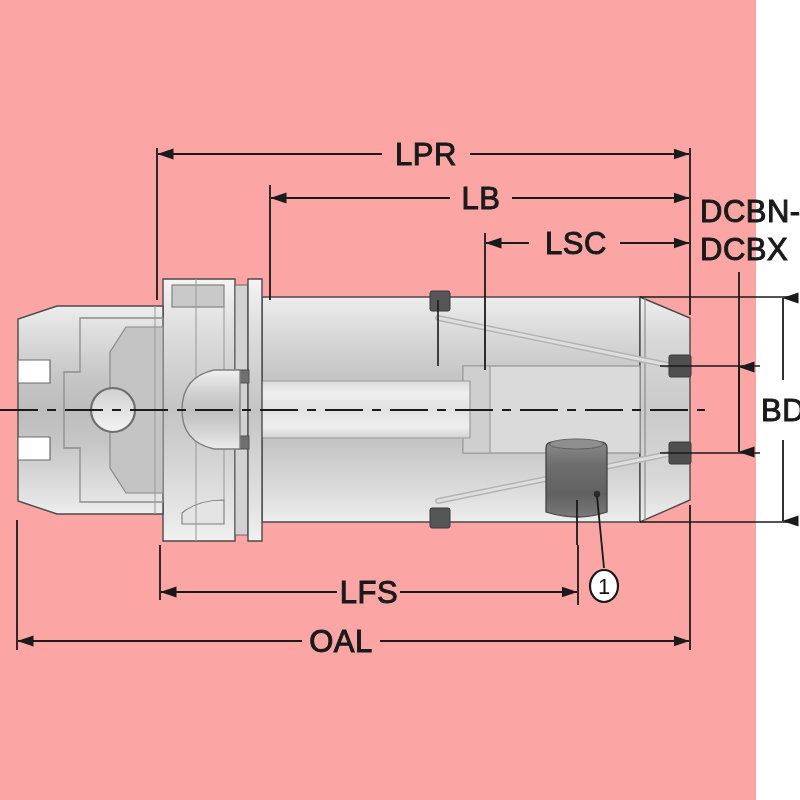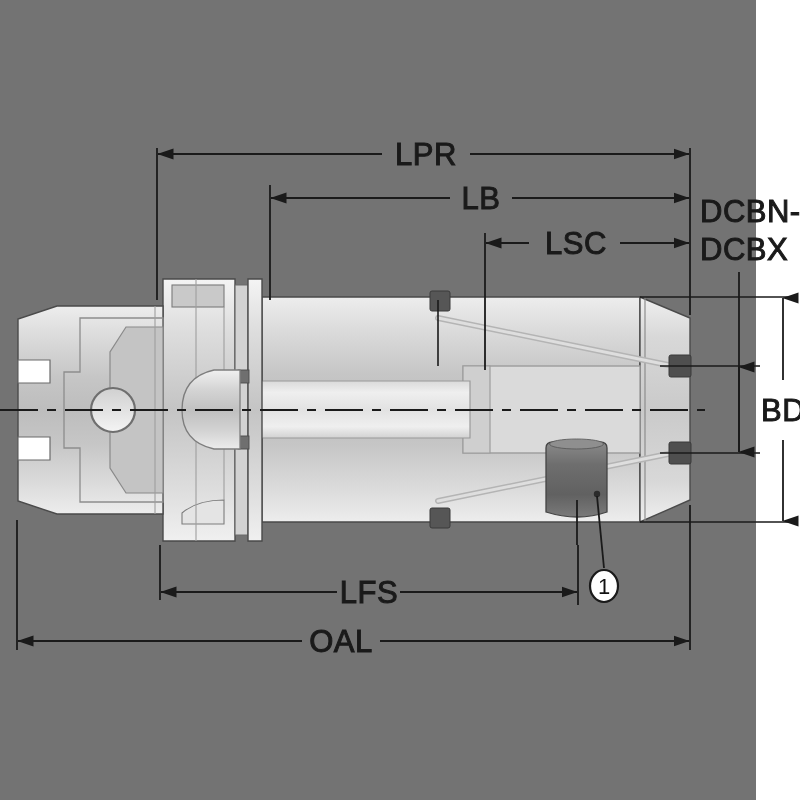--- a/index.html
+++ b/index.html
@@ -1,17 +1,17 @@
 <!DOCTYPE html>
 <html><head>
 <meta charset="utf-8">
 <style>
   html,body{margin:0;padding:0;background:#ffffff;}
   body{width:800px;height:800px;font-family:"Liberation Sans",sans-serif;overflow:hidden;}
-  #stage{position:relative;width:756px;height:800px;background:#737373;}
+  #stage{position:relative;width:756px;height:800px;background:#fca5a5;}
   svg{display:block;}
   .dimtext{font-family:"Liberation Sans",sans-serif;font-size:31px;fill:#1a1a1a;letter-spacing:0.5px;}
   .callouttext{font-family:"Liberation Sans",sans-serif;font-size:22px;fill:#111111;}
 </style>
 </head>
 <body>
 
 <div id="stage">
 <svg width="800" height="800" viewBox="0 0 800 800">
 

